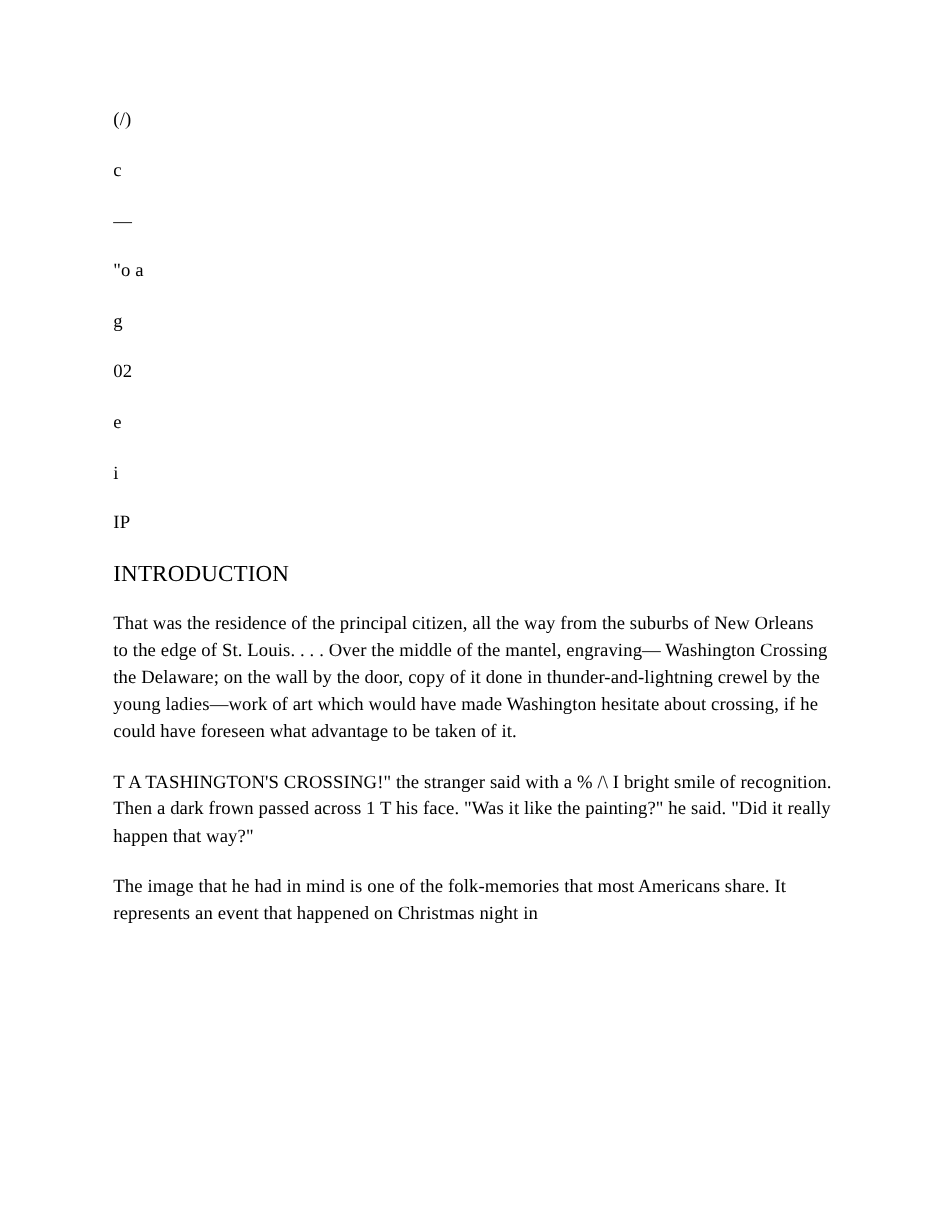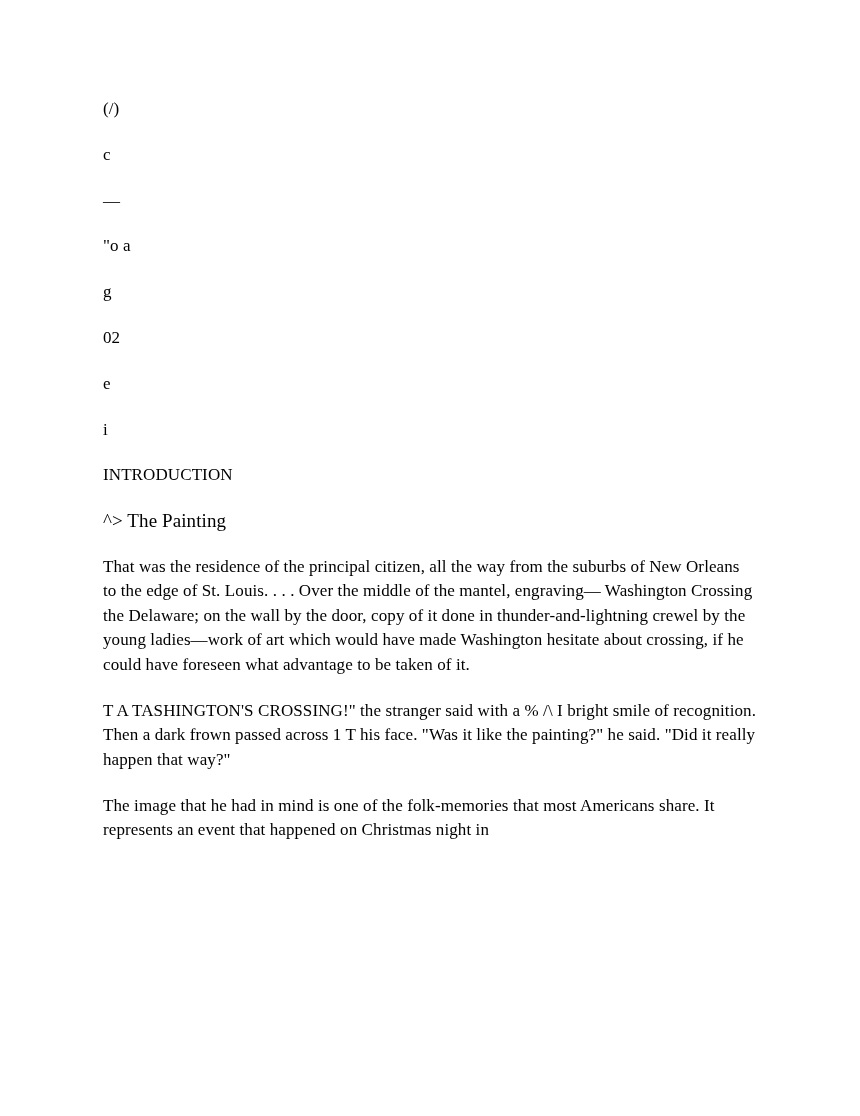--- a/index.html
+++ b/index.html
@@ -21,40 +21,40 @@
     color: #000000;
     background: #ffffff;
   }
   .page p {
     margin: 0 0 21.3px 0;
     font-size: 17px;
     line-height: 24.5px;
     letter-spacing: 0.1px;
   }
   .page p.heading {
-    font-size: 17px;
+    font-size: 21px;
     line-height: 24.5px;
   }
   .page p.subheading {
     font-size: 19px;
     line-height: 24.5px;
   }
 </style>
 </head>
 <body>
 
 <div class="page">
   <p class="frag">(/)</p>
   <p class="frag">c</p>
   <p class="frag">—</p>
   <p class="frag">"o a</p>
   <p class="frag">g</p>
   <p class="frag">02</p>
   <p class="frag">e</p>
   <p class="frag">i</p>
+  <p class="frag">IP</p>
 
   <p class="heading">INTRODUCTION</p>
-  <p class="subheading">^&gt; The Painting</p>
 
   <p class="body-para">That was the residence of the principal citizen, all the way from the suburbs of New Orleans to the edge of St. Louis. . . . Over the middle of the mantel, engraving— Washington Crossing the Delaware; on the wall by the door, copy of it done in thunder-and-lightning crewel by the young ladies—work of art which would have made Washington hesitate about crossing, if he could have foreseen what advantage to be taken of it.</p>
   <p class="body-para">T A TASHINGTON'S CROSSING!" the stranger said with a % /\ I bright smile of recognition. Then a dark frown passed across 1 T his face. "Was it like the painting?" he said. "Did it really happen that way?"</p>
   <p class="body-para">The image that he had in mind is one of the folk-memories that most Americans share. It represents an event that happened on Christmas night in</p>
 </div>
 
 </body></html>

